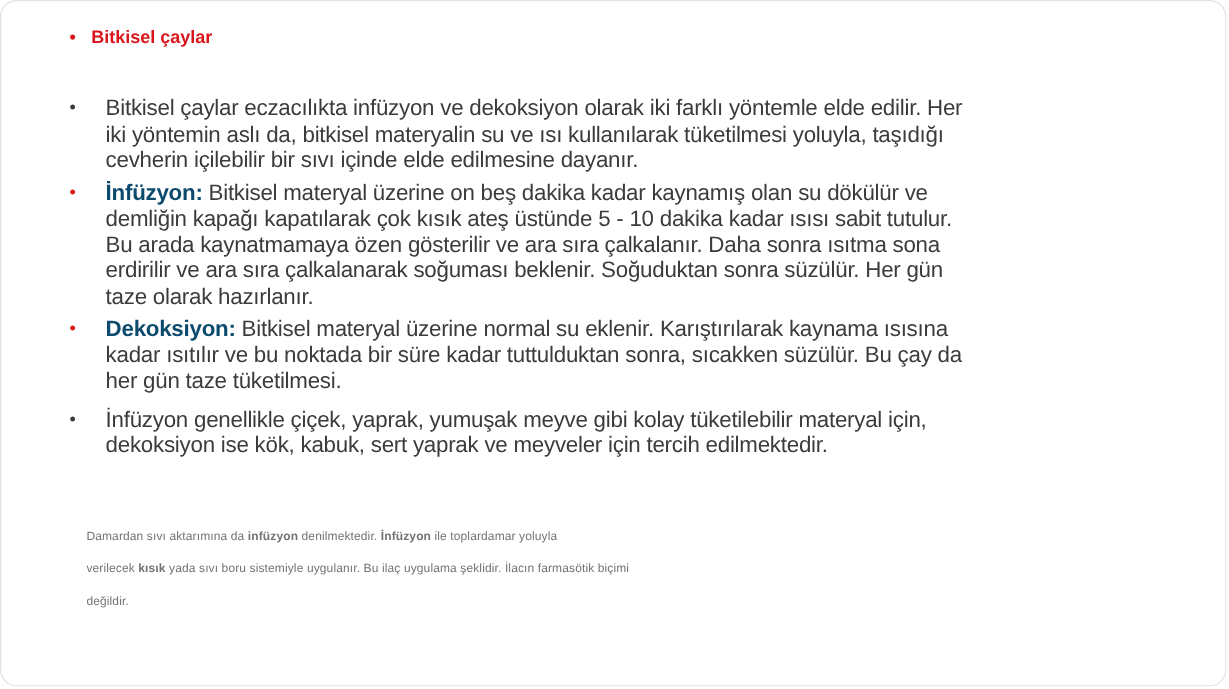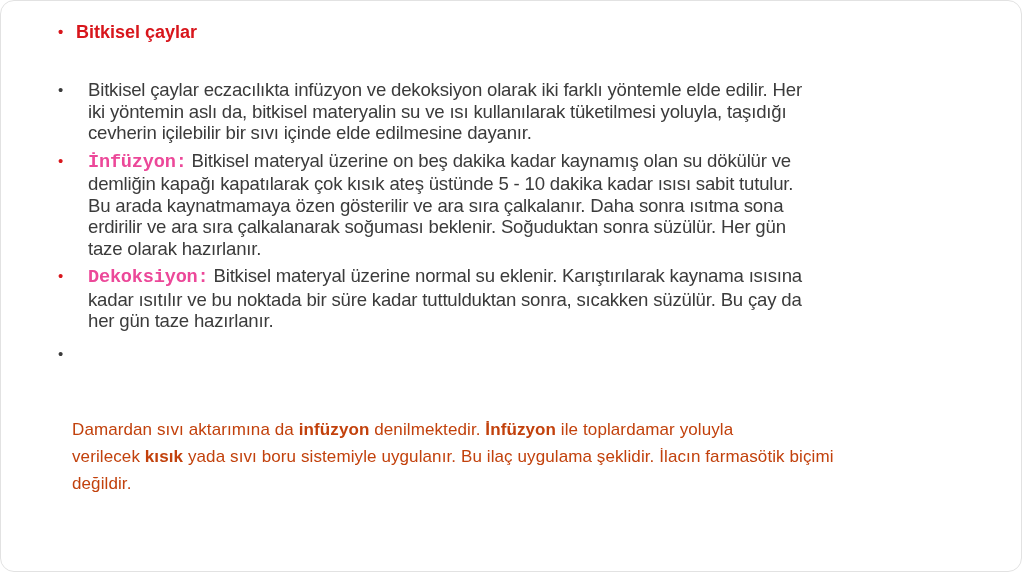--- a/index.html
+++ b/index.html
@@ -31,21 +31,21 @@
     width: 18px;
     flex: 0 0 18px;
     color: #d8161c;
     font-size: 15px;
     line-height: 22px;
     font-weight: bold;
   }
   .title-text {
     color: #d8161c;
     font-weight: bold;
-    font-size: 18px;
+    font-size: 15px;
     line-height: 22px;
   }
   
   .bullet-item {
     display: flex;
     align-items: flex-start;
     margin-bottom: 6px;
   }
   .bullet-item.extra-gap {
     margin-top: 11px;
@@ -62,30 +62,29 @@
   }
   .bullet-body {
     font-size: 18.6px;
     line-height: 21.5px;
     color: #3b3b3b;
     white-space: pre-line;
     letter-spacing: -0.2px;
     margin-left: 12px;
   }
   .lead {
-    color: #ec4899;
+    color: #0c4a6e;
     font-weight: bold;
-    font-family: Liberation Mono, monospace;
   }
   
   .footnote {
     margin: 52px 30px 0 14px;
-    font-size: 17px;
+    font-size: 10px;
     line-height: 27px;
-    color: #c2410c;
+    color: #737373;
     white-space: pre-line;
     letter-spacing: 0.1px;
   }
   .footnote .seg-bold {
     font-weight: bold;
   }
 </style>
 </head>
 <body>
 
@@ -110,25 +109,27 @@
 demliğin kapağı kapatılarak çok kısık ateş üstünde 5 - 10 dakika kadar ısısı sabit tutulur.
 Bu arada kaynatmamaya özen gösterilir ve ara sıra çalkalanır. Daha sonra ısıtma sona
 erdirilir ve ara sıra çalkalanarak soğuması beklenir. Soğuduktan sonra süzülür. Her gün
 taze olarak hazırlanır.</span></div>
     </div>
 
     <div class="bullet-item red-marker">
       <span class="marker">•</span>
       <div class="bullet-body"><span class="lead">Dekoksiyon:</span><span> Bitkisel materyal üzerine normal su eklenir. Karıştırılarak kaynama ısısına
 kadar ısıtılır ve bu noktada bir süre kadar tuttulduktan sonra, sıcakken süzülür. Bu çay da
-her gün taze hazırlanır.</span></div>
+her gün taze tüketilmesi.</span></div>
     </div>
 
     <div class="bullet-item extra-gap">
       <span class="marker">•</span>
+      <div class="bullet-body">İnfüzyon genellikle çiçek, yaprak, yumuşak meyve gibi kolay tüketilebilir materyal için,
+dekoksiyon ise kök, kabuk, sert yaprak ve meyveler için tercih edilmektedir.</div>
     </div>
 
     <div class="footnote"><span>Damardan sıvı aktarımına da </span><span class="seg-bold">infüzyon</span><span> denilmektedir.  </span><span class="seg-bold">İnfüzyon</span><span> ile toplardamar yoluyla
 verilecek </span><span class="seg-bold">kısık</span><span> yada sıvı boru sistemiyle uygulanır. Bu ilaç uygulama şeklidir. İlacın farmasötik biçimi
 değildir.</span></div>
 
   </div>
 </div>
 
 </body></html>

